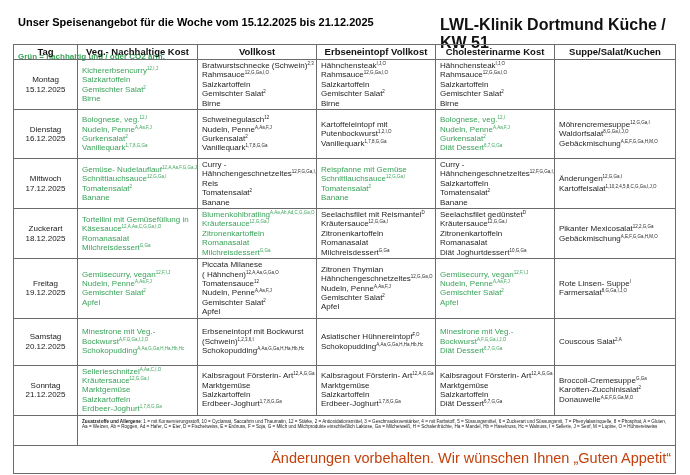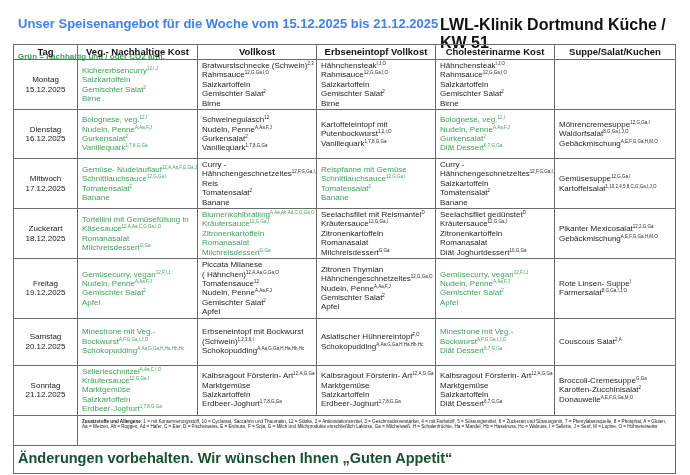--- a/index.html
+++ b/index.html
@@ -1,21 +1,21 @@
 <!DOCTYPE html>
 <html><head>
 <meta charset="utf-8">
 <style>
   * { box-sizing: border-box; margin: 0; padding: 0; }
   html, body { width: 690px; height: 475px; background: #ffffff; overflow: hidden; }
   body { font-family: "Liberation Sans", sans-serif; color: #1a1a1a; position: relative; }
 
   .title {
     position: absolute; left: 18px; top: 16px;
-    font-size: 13px; font-weight: bold; color: #3b82f6; text-align: right;
+    font-size: 11px; font-weight: bold; color: #000000; text-align: right;
   }
   .site {
     position: absolute; left: 440px; top: 16px;
     font-size: 16px; font-weight: bold; color: #111;
   }
   .legend {
     position: absolute; left: 18px; top: 32px;
     font-size: 8px; font-weight: bold; color: #3aa35a; margin-top: 20px;
   }
 
@@ -40,21 +40,21 @@
   sup { font-size: 4.5px; vertical-align: 3px; line-height: 0; }
 
   tr.r-mo td { height: 46px; }
   tr.r-di td { height: 49px; }
   tr.r-mi td { height: 50px; }
   tr.r-do td { height: 50px; }
   tr.r-fr td { height: 47px; }
   tr.r-sa td { height: 47px; }
   tr.r-so td { height: 49px; }
   tr.r-al td { height: 30px; font-size: 4.6px; line-height: 5.6px; vertical-align: top; padding-top: 3px; }
-  tr.r-ft td { height: 28px; font-size: 14.5px; font-weight: bold; text-align: left; color: #14532d; }
+  tr.r-ft td { height: 28px; font-size: 14.5px; font-weight: normal; text-align: right; color: #c2410c; }
   .al-head { font-weight: bold; }
   .line { display: block; white-space: nowrap; }
 </style>
 </head>
 <body>
 
 <div class="title">Unser Speisenangebot für die Woche vom 15.12.2025 bis 21.12.2025</div>
 <div class="site">LWL-Klinik Dortmund Küche / KW 51</div>
 <div class="legend">Grün = nachhaltig und / oder CO2 arm.</div>
 
@@ -171,21 +171,21 @@
           <span class="line g"><span>Banane</span></span>
         </td>
         <td>
           <span class="line k"><span>Curry -</span></span>
           <span class="line k"><span>Hähnchengeschnetzeltes</span><sup>12,F,G,Ga,I,J,O</sup></span>
           <span class="line k"><span>Salzkartoffeln</span></span>
           <span class="line k"><span>Tomatensalat</span><sup>2</sup></span>
           <span class="line k"><span>Banane</span></span>
         </td>
         <td>
-          <span class="line k"><span>Gemüsesuppe</span><sup>12,G,Ga,I</sup></span>
+          <span class="line k"><span>Änderungen</span><sup>12,G,Ga,I</sup></span>
           <span class="line k"><span>Kartoffelsalat</span><sup>1,10,2,4,5,8,C,G,Ga,I,J,O</sup></span>
         </td>
       </tr>
     <tr class="r-do">
         <td class="day">
           <span class="line">Zuckerart</span>
           <span class="line">18.12.2025</span>
         </td>
         <td>
           <span class="line g"><span>Tortellini mit Gemüsefüllung in</span></span>

